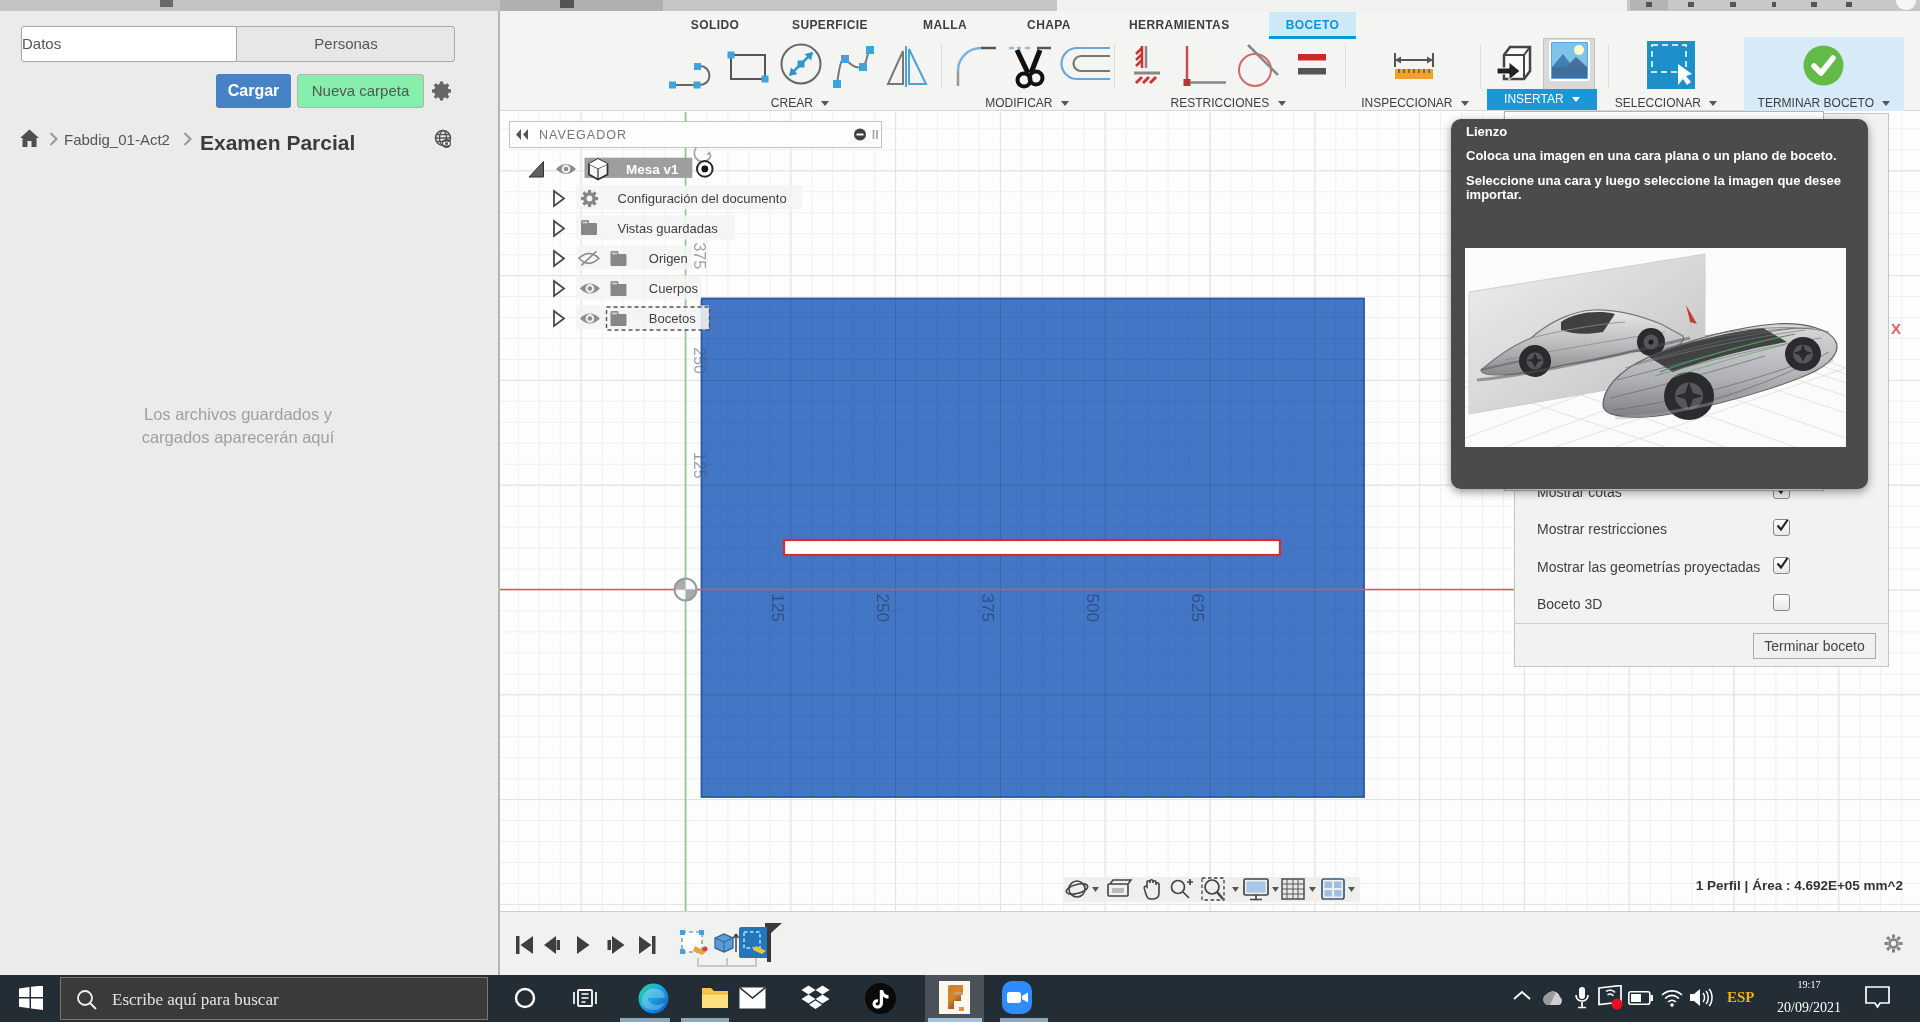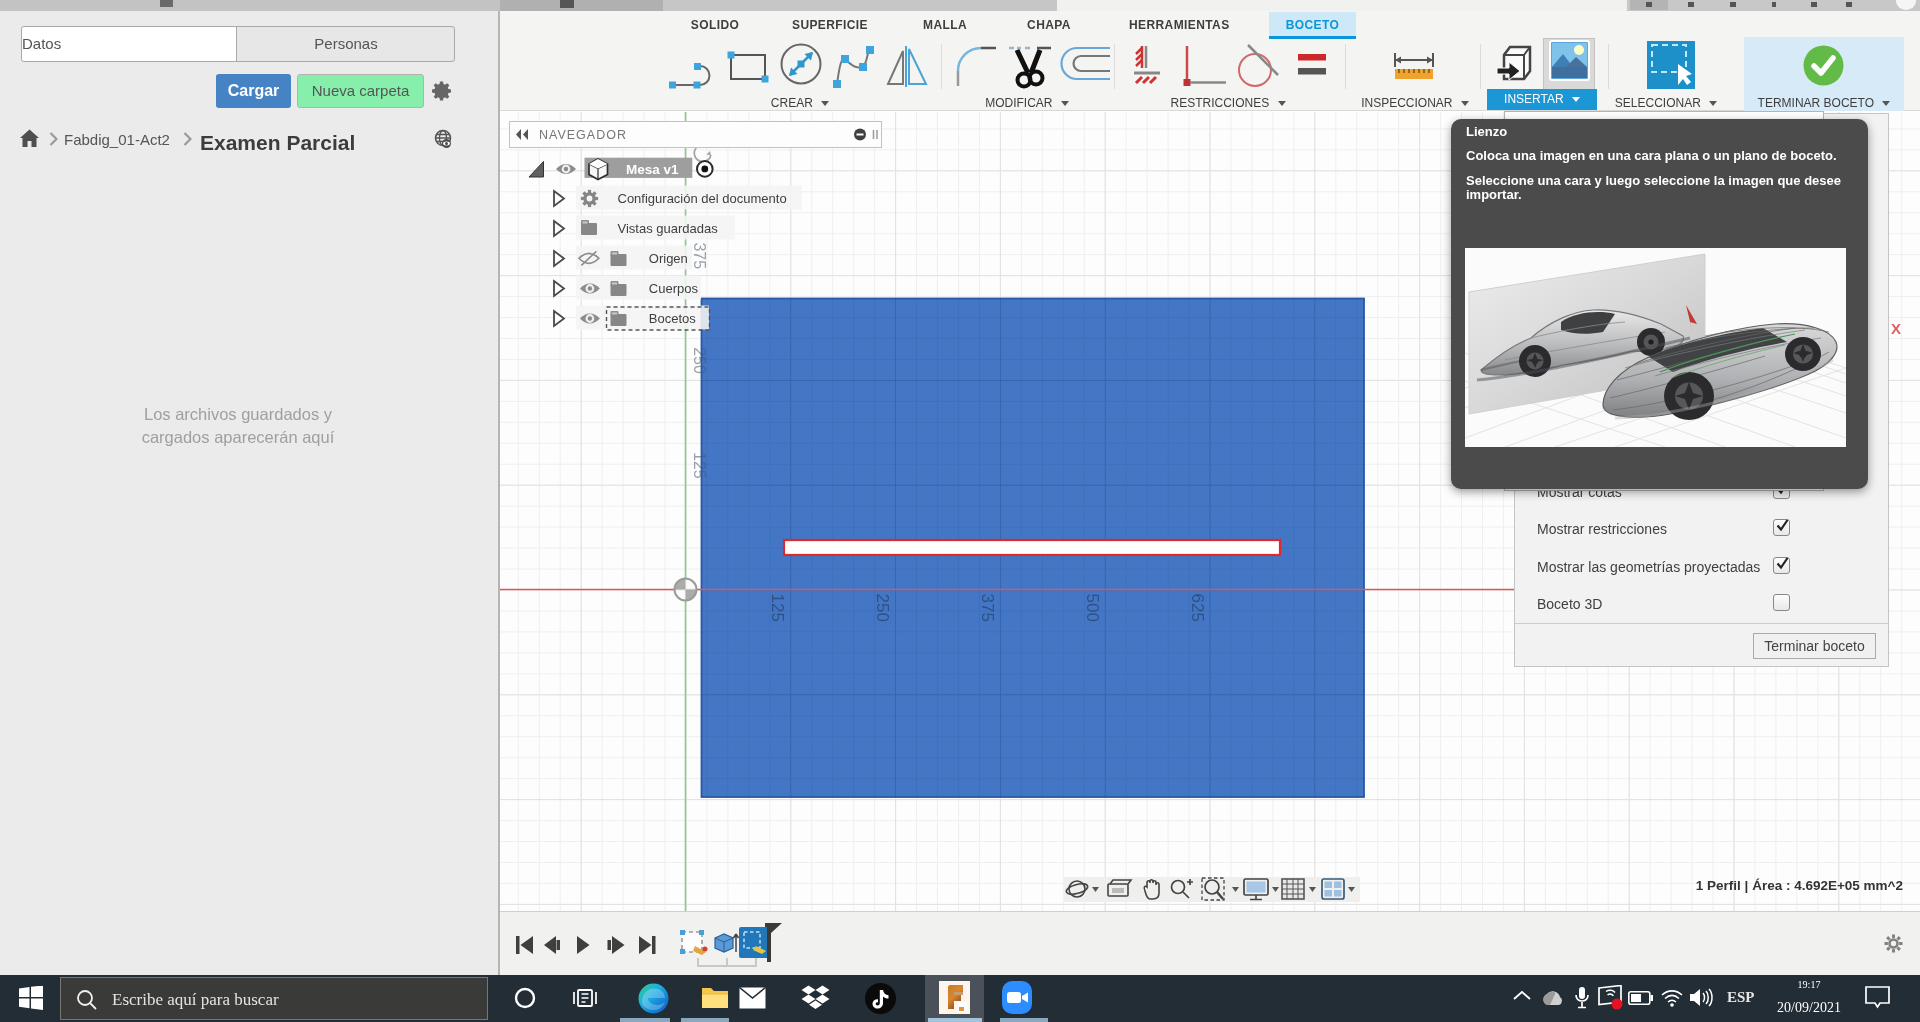--- a/index.html
+++ b/index.html
@@ -658,20 +658,20 @@
         <circle cx="11" cy="16" r="1.8" fill="#fff"></circle>
     </svg>
     <svg class="abs" style="left:1689px;top:13px" width="24" height="19" viewBox="0 0 24 19">
       <path d="M1 6 H5 L11 1 V18 L5 13 H1 Z" fill="#fff"></path>
       <g fill="none" stroke="#fff" stroke-width="1.5">
           <path d="M14 5 C16 7 16 12 14 14"></path>
           <path d="M17 3 C20 6 20 13 17 16"></path>
           <path d="M20 1 C24 5 24 14 20 18"></path>
         </g>
     </svg>
-    <div class="abs" style="left:1727px;top:14px;font-size:15px;font-weight:bold;color:#e5e5e5">ESP</div>
+    <div class="abs" style="left:1727px;top:14px;font-size:15px;font-weight:bold;color:#eab308">ESP</div>
     <div class="abs" style="left:1765px;top:4px;width:88px;text-align:center;font-size:10px;color:#fff">19:17</div>
     <div class="abs" style="left:1765px;top:25px;width:88px;text-align:center;font-size:14px;color:#fff">20/09/2021</div>
     <svg class="abs" style="left:1864px;top:10px" width="27" height="25" viewBox="0 0 27 25">
         <path d="M2 2 H25 V18 H16 L13.5 22 L11 18 H2 Z" fill="none" stroke="#fff" stroke-width="1.7"></path>
       </svg>
   </div>
 </div>
 
 </body></html>

